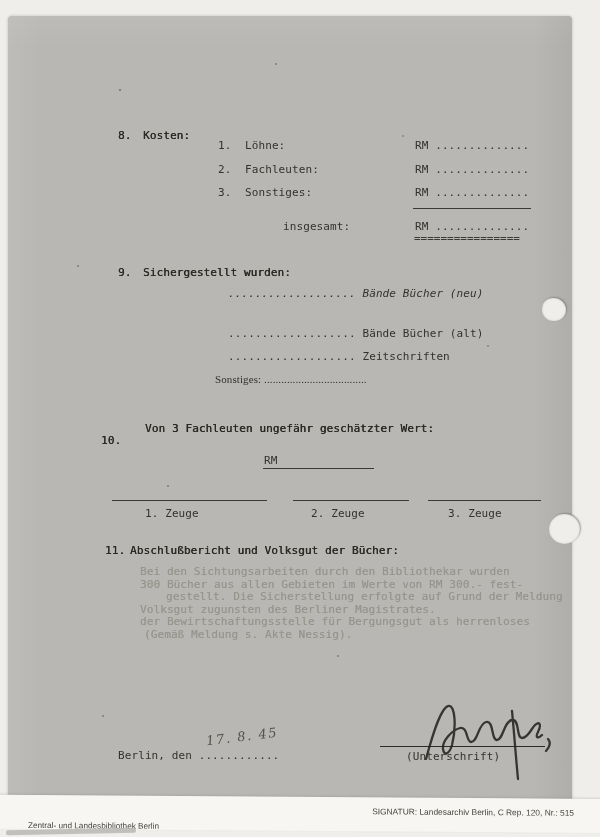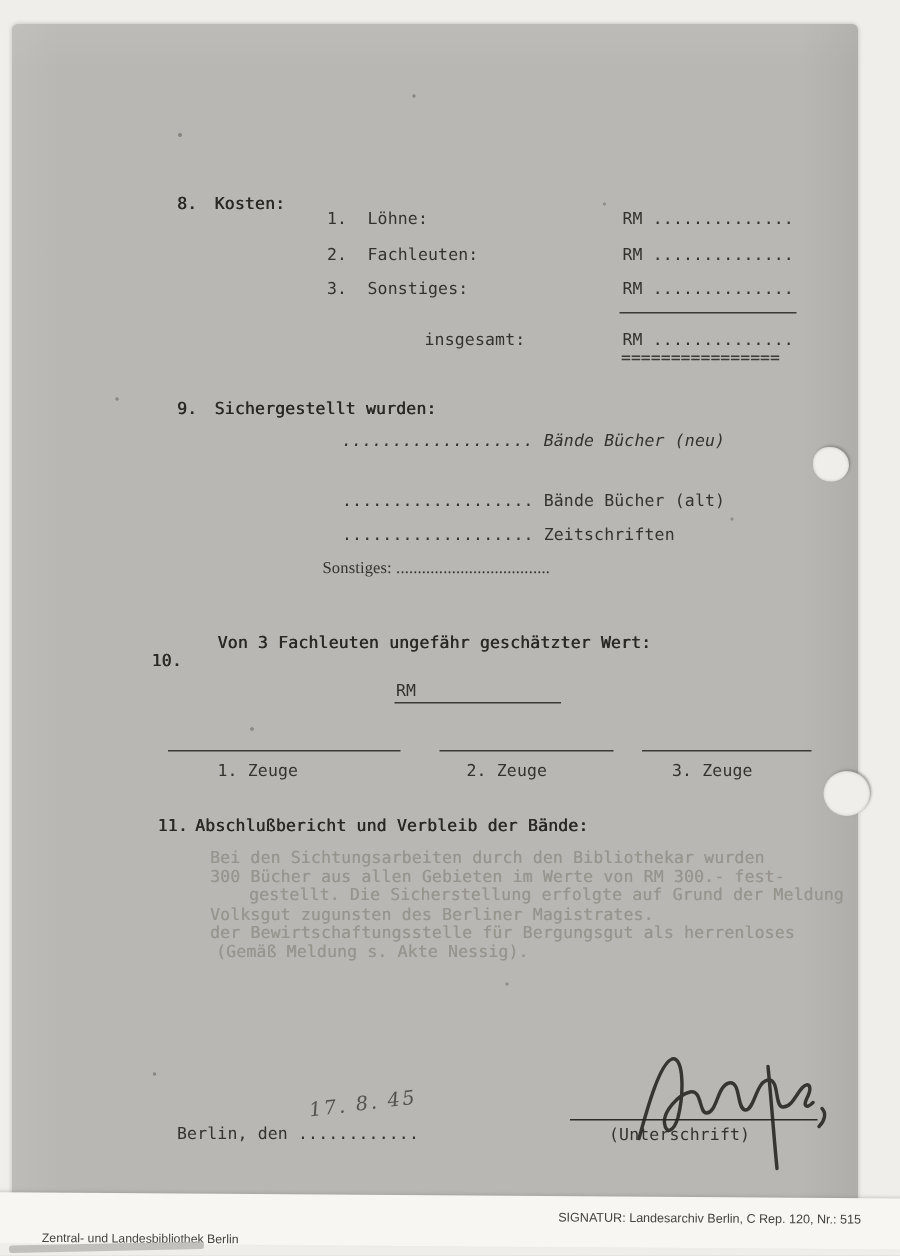--- a/index.html
+++ b/index.html
@@ -82,21 +82,21 @@
 
   <div class="rule" style="left:112px;top:500px;width:155px;"></div>
   <div class="rule" style="left:293px;top:500px;width:116px;"></div>
   <div class="rule" style="left:428px;top:500px;width:113px;"></div>
 
   <div class="tw" style="left:145px;top:508px;">1. Zeuge</div>
   <div class="tw" style="left:311px;top:508px;">2. Zeuge</div>
   <div class="tw" style="left:448px;top:508px;">3. Zeuge</div>
 
   <div class="tw hd" style="left:105px;top:545px;">11.</div>
-  <div class="tw hd" style="left:130px;top:545px;">Abschlußbericht und Verbleib der Bände:</div>
+  <div class="tw hd" style="left:130px;top:545px;">Abschlußbericht und Volksgut der Bücher:</div>
 
   <div style="position:absolute;left:140px;top:566px;">
     <div class="tw faded" style="position:static;line-height:12.5px;">Bei den Sichtungsarbeiten durch den Bibliothekar wurden</div>
     <div class="tw faded" style="position:static;line-height:12.5px;">300 Bücher aus allen Gebieten im Werte von RM 300.- fest-</div>
     <div class="tw faded" style="position:static;line-height:12.5px;margin-left:26px;">gestellt. Die Sicherstellung erfolgte auf Grund der Meldung</div>
     <div class="tw faded" style="position:static;line-height:12.5px;">Volksgut zugunsten des Berliner Magistrates.</div>
     <div class="tw faded" style="position:static;line-height:12.5px;">der Bewirtschaftungsstelle für Bergungsgut als herrenloses</div>
     <div class="tw faded" style="position:static;line-height:12.5px;padding-left:4px;">(Gemäß Meldung s. Akte Nessig).</div>
   </div>
 

